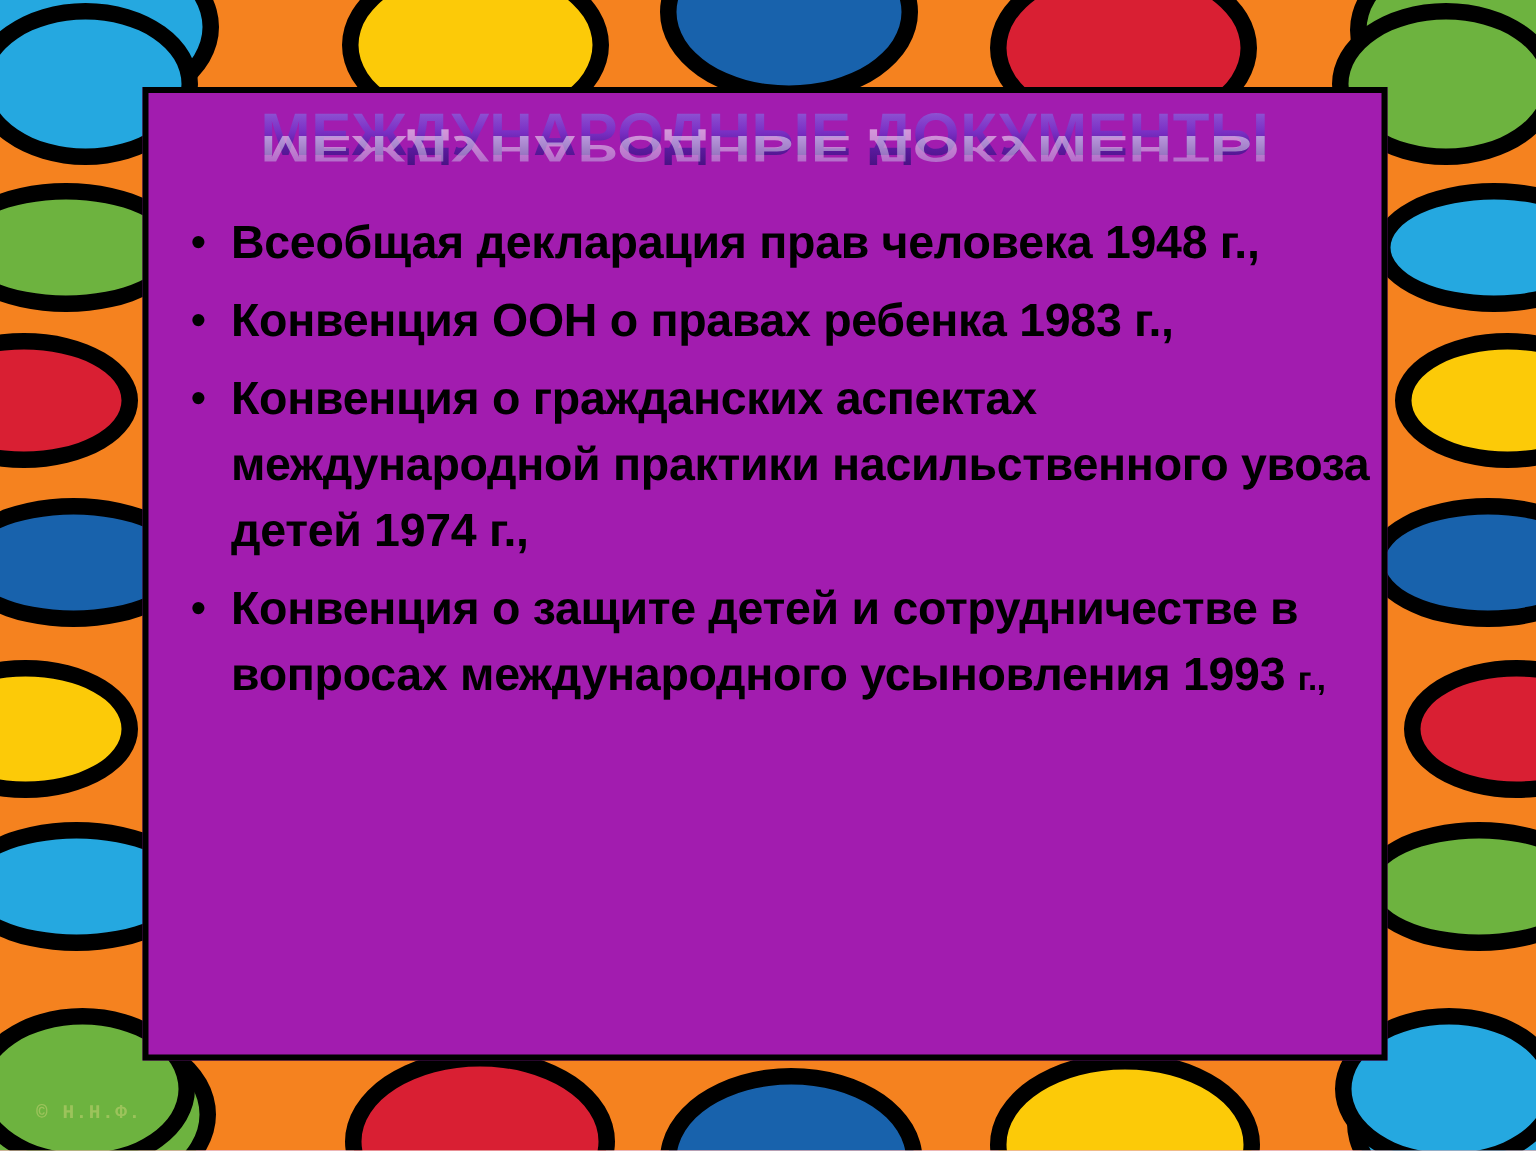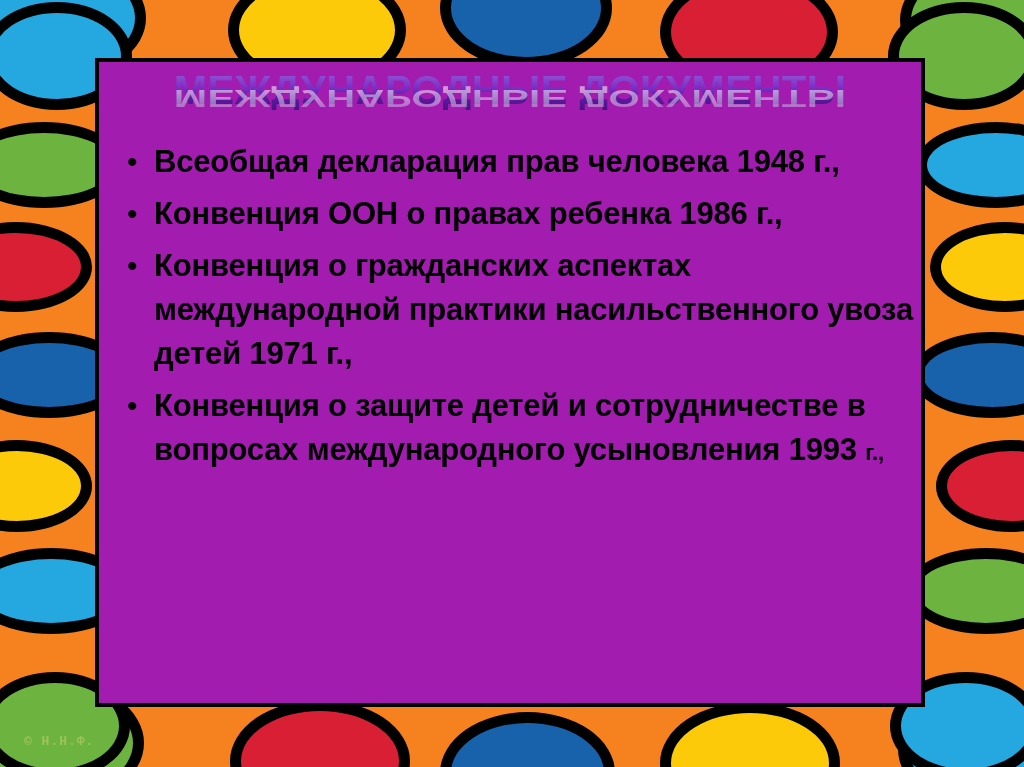--- a/index.html
+++ b/index.html
@@ -176,25 +176,25 @@
       <div id="title-reflection" aria-hidden="true">Международные документы</div>
     </div>
 
     <ul id="bullet-list" style="list-style:none;margin:0;padding:0;">
         <li class="bullet-row">
           <span class="bullet-dot">•</span>
           <span class="bullet-text">Всеобщая декларация прав человека 1948 г.,</span>
         </li>
         <li class="bullet-row">
           <span class="bullet-dot">•</span>
-          <span class="bullet-text"> Конвенция ООН о правах ребенка 1986 г.,</span>
-        </li>
-        <li class="bullet-row">
-          <span class="bullet-dot">•</span>
-          <span class="bullet-text"> Конвенция о гражданских аспектах международной практики насильственного увоза детей 1971 г.,</span>
+          <span class="bullet-text"> Конвенция ООН о правах ребенка 1983 г.,</span>
+        </li>
+        <li class="bullet-row">
+          <span class="bullet-dot">•</span>
+          <span class="bullet-text"> Конвенция о гражданских аспектах международной практики насильственного увоза детей 1974 г.,</span>
         </li>
         <li class="bullet-row">
           <span class="bullet-dot">•</span>
           <span class="bullet-text"> Конвенция о защите детей и сотрудничестве в вопросах международного усыновления 1993 <span class="tail-small">г.,</span></span>
         </li>
       </ul>
 
   </div>
 
   <div id="watermark">© Н.Н.Ф.</div>

